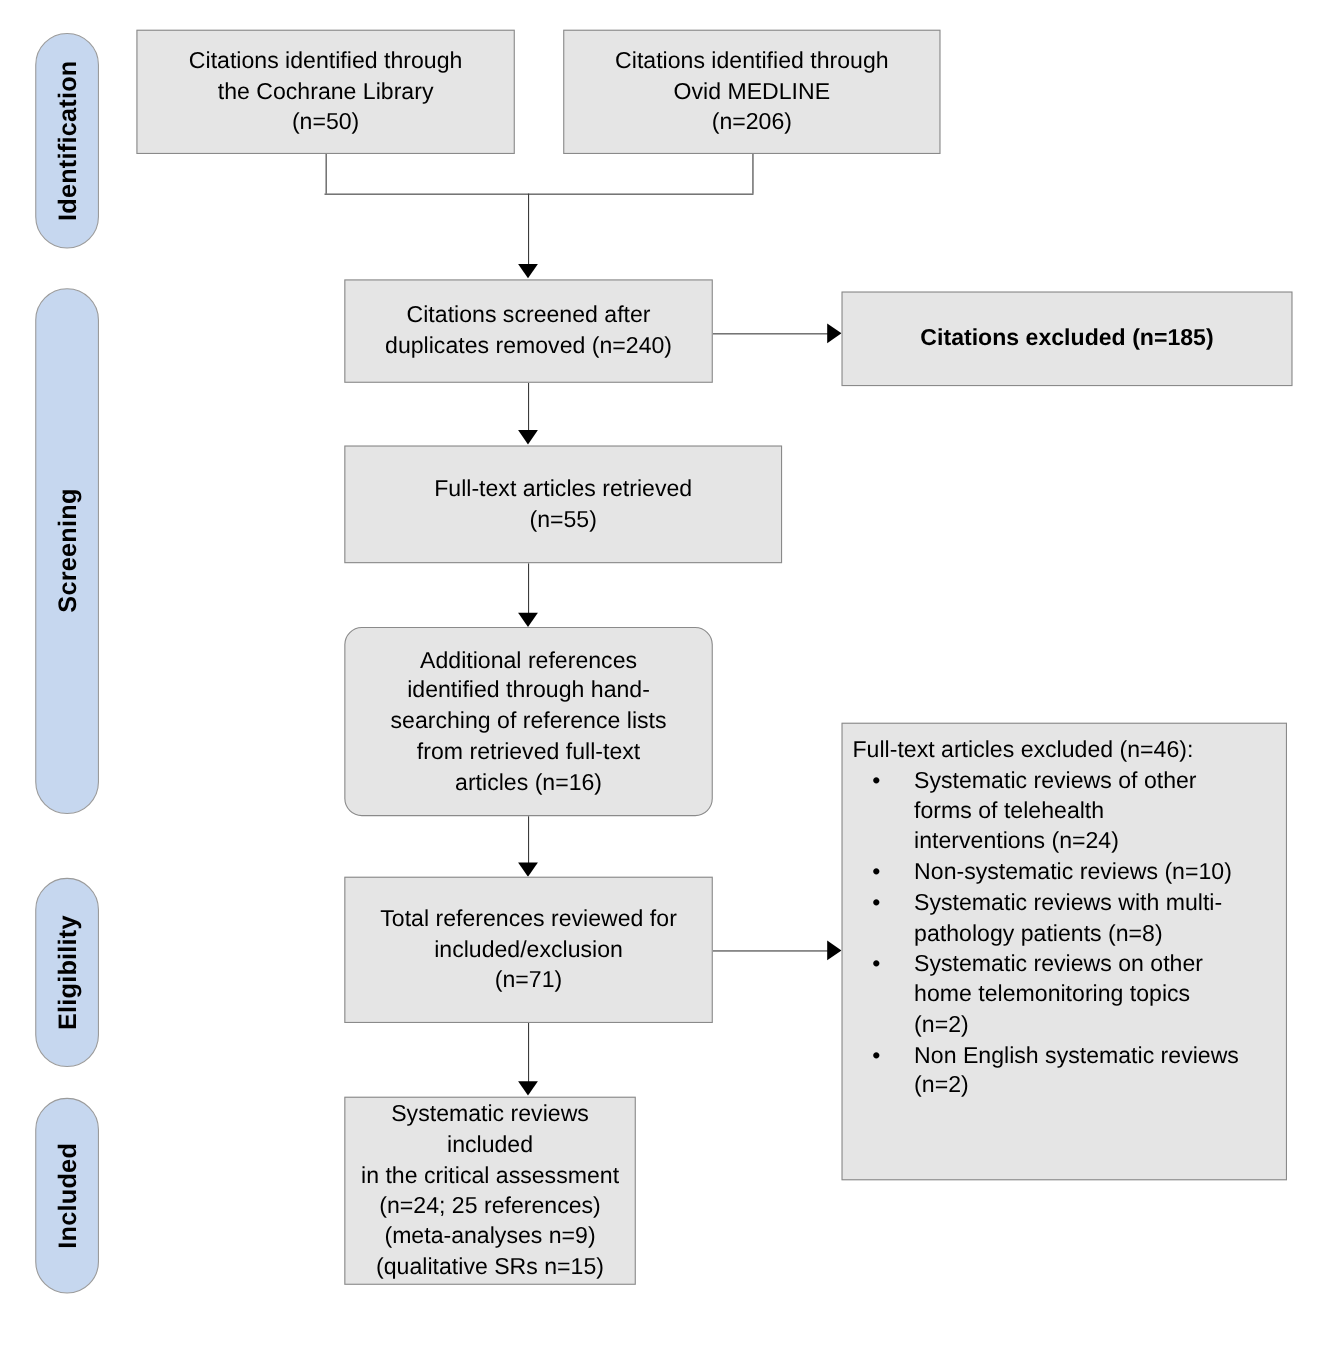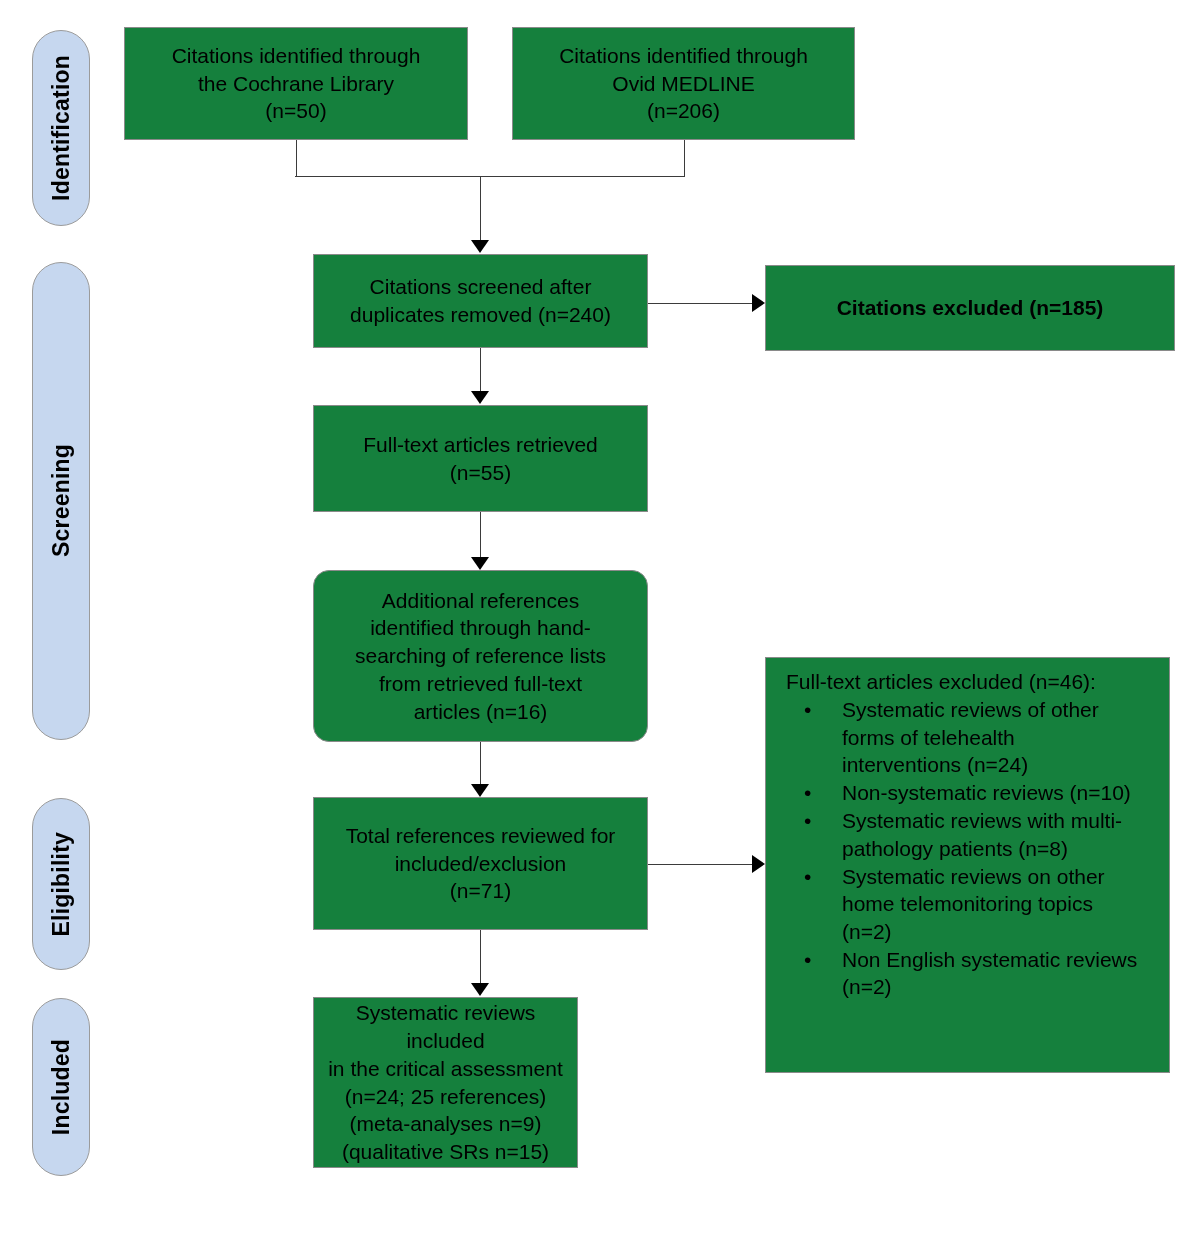--- a/index.html
+++ b/index.html
@@ -36,36 +36,36 @@
     font-weight: bold;
     font-size: 23px;
     letter-spacing: 0.2px;
     color: #000;
     white-space: nowrap;
   }
 
   
   .box {
     position: absolute;
-    background: #15803d;
+    background: #e5e5e5;
     border: 1px solid #8a8a8a;
     box-sizing: border-box;
     display: flex;
     align-items: center;
     justify-content: center;
     text-align: center;
     font-size: 21px;
     line-height: 1.32;
     color: #000;
     padding: 4px 8px;
   }
   .box.left-align {
     display: block;
     text-align: left;
-    padding: 10px 10px 10px 18px;
+    padding: 10px 10px 10px 7px;
   }
 
   
   .excl-title {
     font-size: 21px;
     line-height: 1.3;
     margin: 0 0 1px 2px;
   }
   ul.excl-list {
     list-style: none;
@@ -185,21 +185,21 @@
       <div>duplicates removed (n=240)</div>
     </div>
   </div>
 
   <div class="box" style="left:765px; top:265px; width:410px; height:86px;font-weight:bold;">
     <div>
       <div>Citations excluded (n=185)</div>
     </div>
   </div>
 
-  <div class="box" style="left:313px; top:405px; width:335px; height:107px;">
+  <div class="box" style="left:313px; top:405px; width:398px; height:107px;">
     <div>
       <div>Full-text articles retrieved</div>
       <div>(n=55)</div>
     </div>
   </div>
 
   <div class="box" style="left:313px; top:570px; width:335px; height:172px;border-radius:16px;">
     <div>
       <div>Additional references</div>
       <div>identified through hand-</div>

